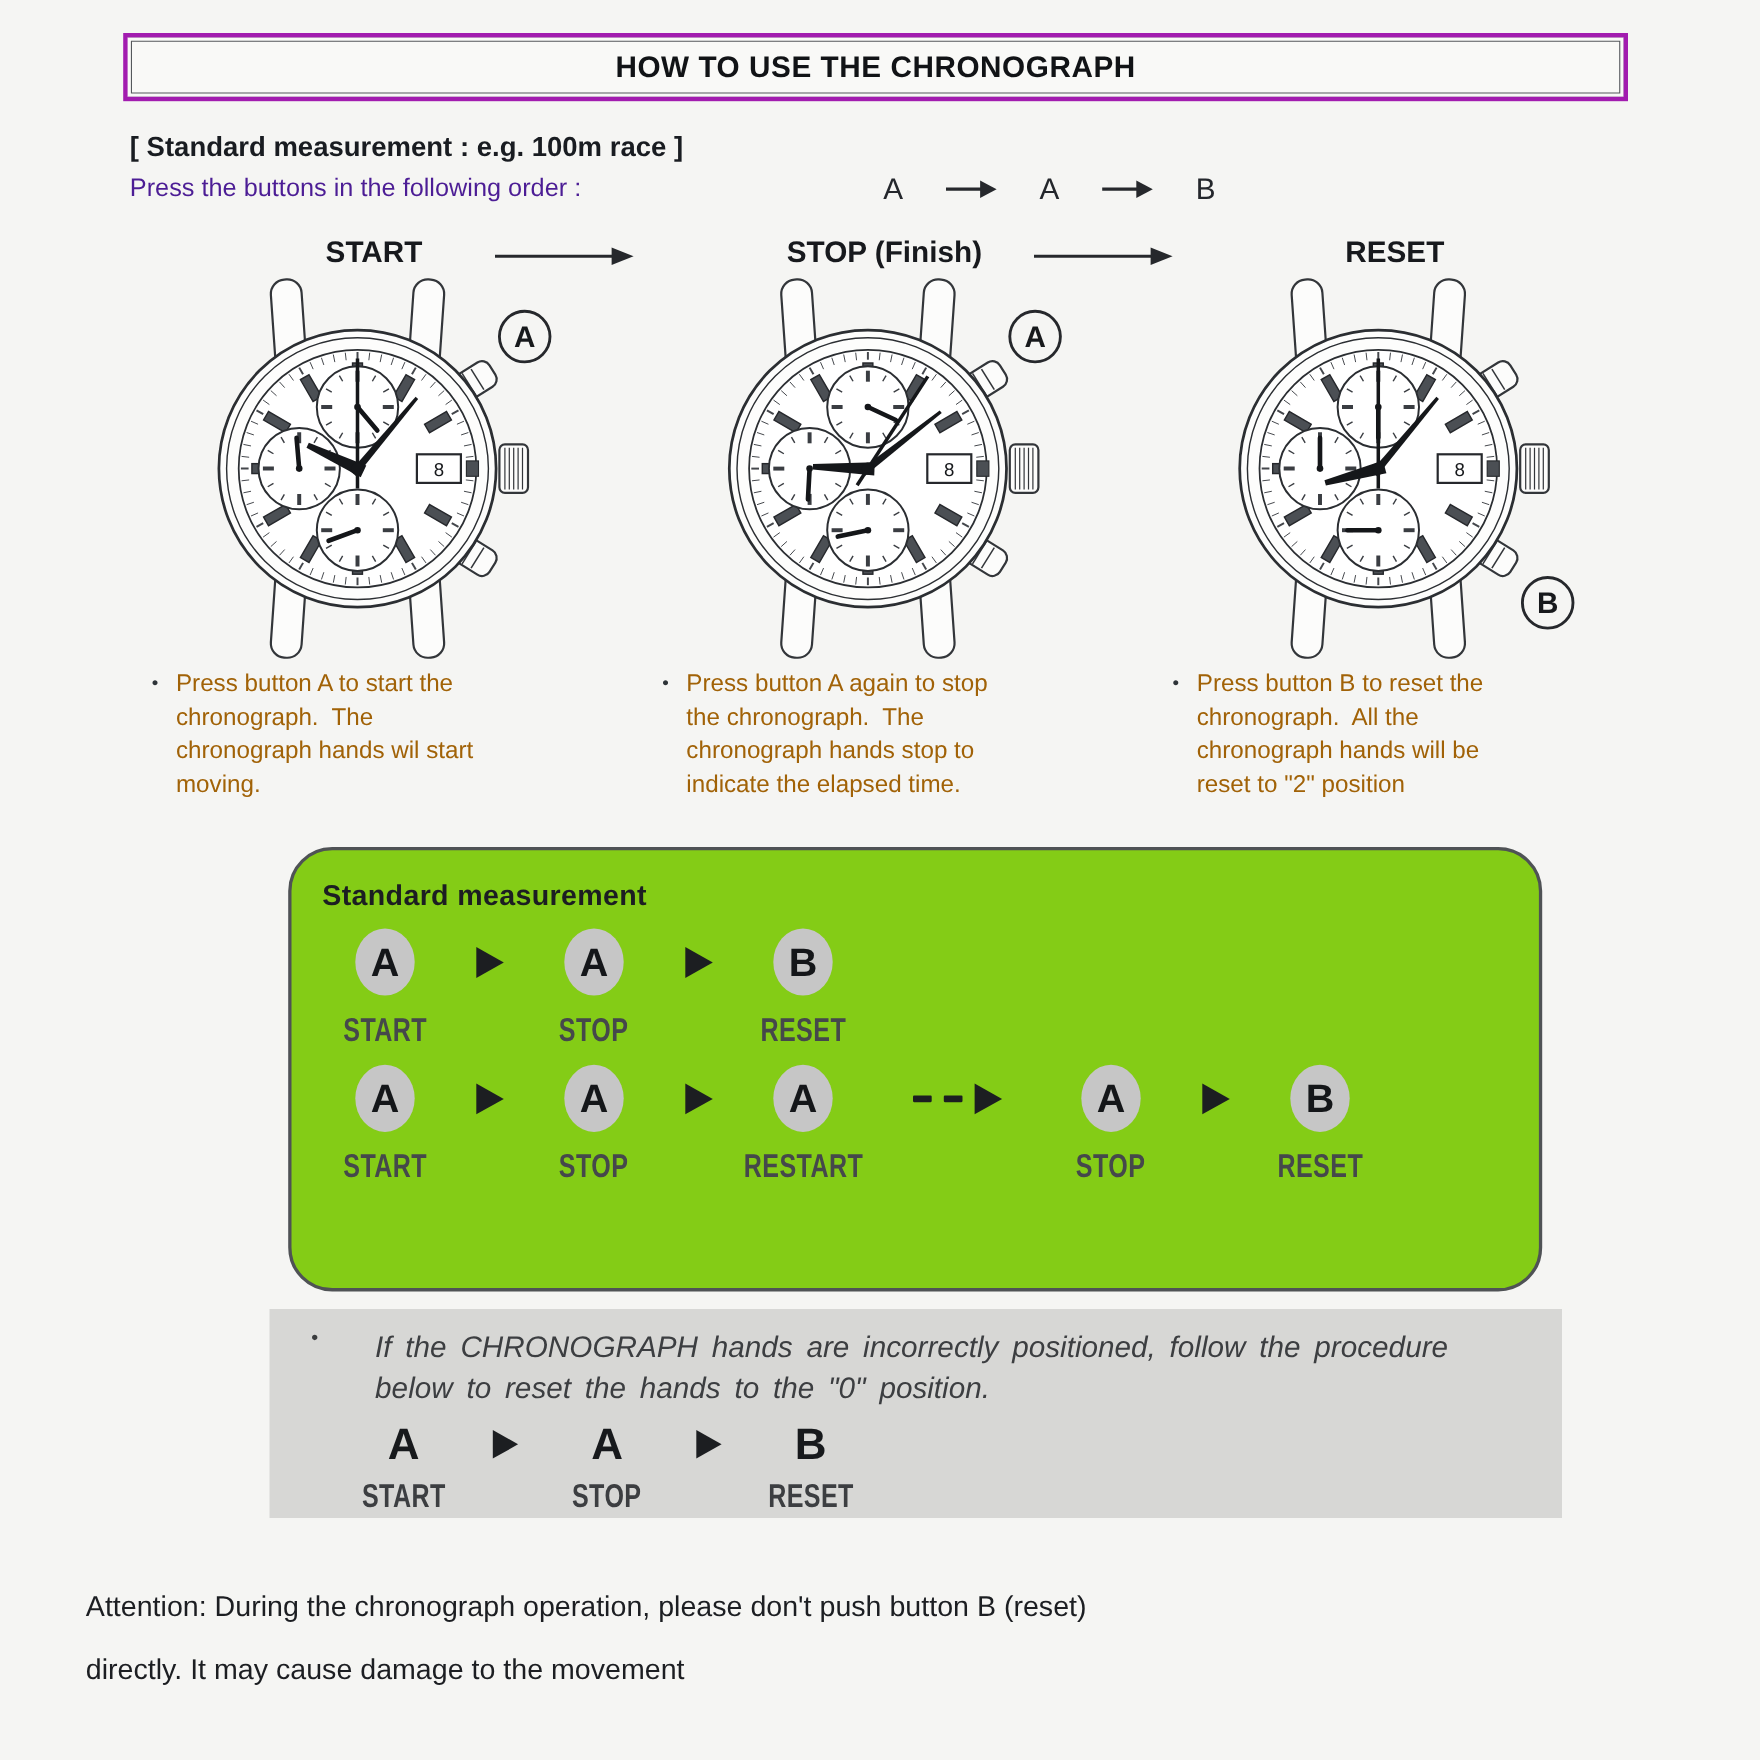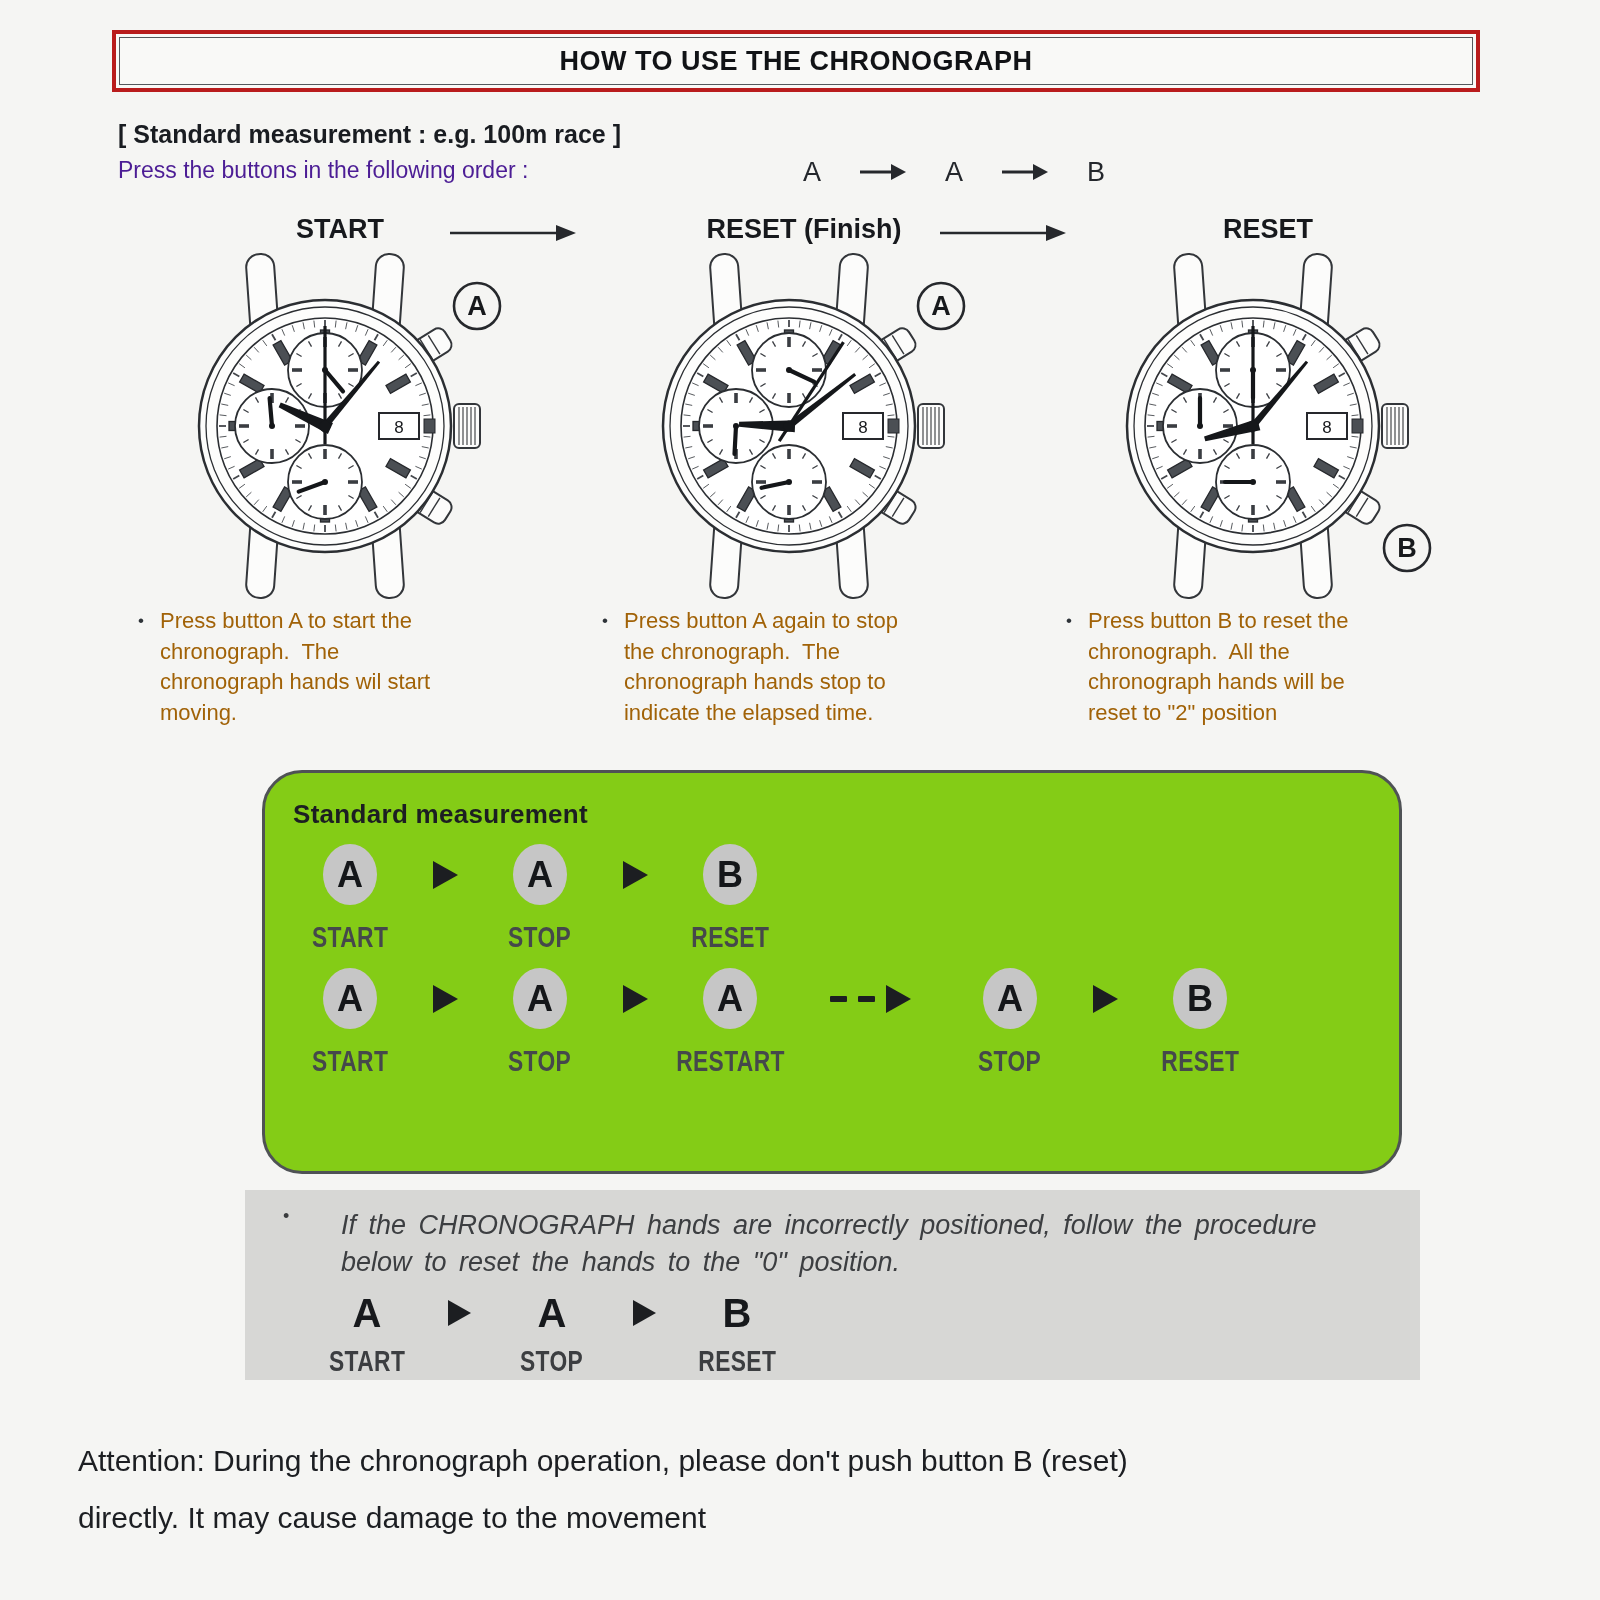--- a/index.html
+++ b/index.html
@@ -5,21 +5,21 @@
   html,body{margin:0;padding:0;}
   body{
     width:1600px;height:1600px;position:relative;overflow:hidden;
     background:var(--page-bg,#f5f5f3);
     font-family:"Liberation Sans","DejaVu Sans",sans-serif;
     color:var(--ink,#1b1d21);
   }
   
   .title-box{
     position:absolute;left:112px;top:30px;width:1368px;height:62px;
-    border:4px solid #b91c1c;background:#f9f9f7;box-sizing:border-box;
+    border:4px solid #a21caf;background:#f9f9f7;box-sizing:border-box;
     box-shadow:inset 0 0 0 3px #f9f9f7, inset 0 0 0 4px #55585c;
     display:flex;align-items:center;justify-content:center;
   }
   .title-box .title{font-size:27px;font-weight:bold;letter-spacing:.5px;color:#111316;}
   
   .section-heading{position:absolute;left:118px;top:120px;font-size:25px;font-weight:bold;color:#191c21;}
   .instruction{position:absolute;left:118px;top:157px;font-size:23px;color:#4c1d95;}
   .order-row{position:absolute;left:795px;top:150px;height:44px;display:flex;align-items:center;gap:30px;}
   .order-letter{font-size:27px;color:#24272c;width:34px;text-align:center;}
   
@@ -61,21 +61,21 @@
   }
   .note-bullet{position:absolute;left:38px;top:16px;font-size:18px;color:#3a3c3e;}
   .note-text{margin-left:60px;font-size:27px;font-style:italic;color:#3c3e41;line-height:37px;white-space:pre-wrap;word-spacing:5px;}
   .note-box .seq-row{margin:9px 0 0 36px;}
   .note-box .seq-step{width:100px;}
   .note-box .seq-arrow{width:85px;height:46px;}
   .note-box .seq-btn{background:transparent;width:auto;height:46px;border-radius:0;font-size:40px;color:#17191c;}
   .note-box .seq-label{margin-top:8px;color:#3c3e41;}
   .note-box .seq-tri{border-left-width:23px;border-top-width:13px;border-bottom-width:13px;}
   
-  .attention{position:absolute;left:78px;top:1432px;width:1500px;font-size:30px;line-height:57px;color:#1c1e22;white-space:pre-wrap;}
+  .attention{position:absolute;left:78px;top:1432px;width:1500px;font-size:26px;line-height:57px;color:#1c1e22;white-space:pre-wrap;}
 </style>
 </head>
 <body style="--page-bg: #f5f5f3; --note-bg: #d7d7d5; --badge-bg: #c6c6c6; --ink: #1b1d21;">
 
 <div class="title-box">
   <div class="title">HOW TO USE THE CHRONOGRAPH</div>
 </div>
 
 <div class="section-heading">[ Standard measurement : e.g. 100m race ]</div>
 <div class="instruction">Press the buttons in the following order :</div>
@@ -88,21 +88,21 @@
     <div class="order-letter">A</div>
     <svg width="48" height="18">
       <line x1="1" y1="9" x2="33" y2="9" stroke="#26282c" stroke-width="3"></line>
       <polygon points="32,1 47,9 32,17" fill="#26282c"></polygon>
     </svg>
     <div class="order-letter">B</div>
   </div>
 
 <div class="watch-header">
   <div class="stage-label">START</div>
-  <div class="stage-label">RESET (Finish)</div>
+  <div class="stage-label">STOP (Finish)</div>
   <div class="stage-label">RESET</div>
 </div>
 <svg class="stage-arrow" style="left:448px" width="130" height="22">
   <line x1="2" y1="11" x2="110" y2="11" stroke="#26282c" stroke-width="2.6"></line>
   <polygon points="108,3 128,11 108,19" fill="#26282c"></polygon>
 </svg>
 <svg class="stage-arrow" style="left:938px" width="130" height="22">
   <line x1="2" y1="11" x2="110" y2="11" stroke="#26282c" stroke-width="2.6"></line>
   <polygon points="108,3 128,11 108,19" fill="#26282c"></polygon>
 </svg>

